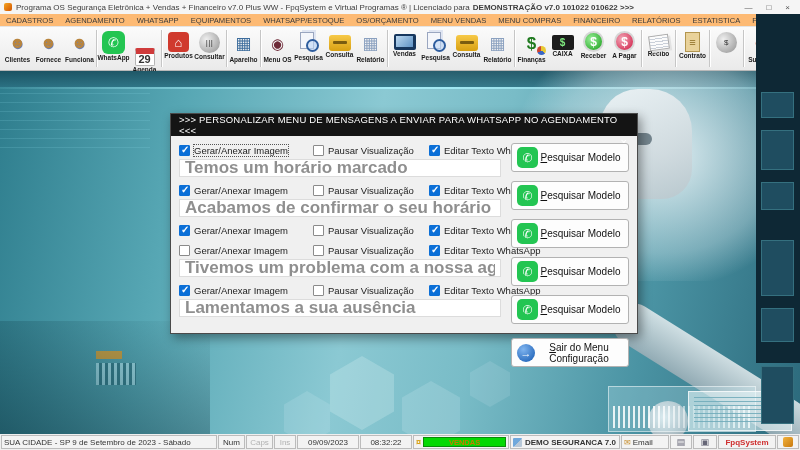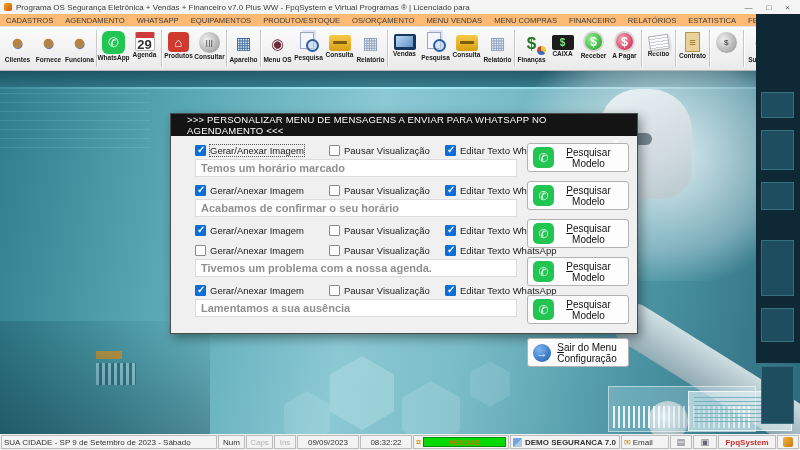--- a/index.html
+++ b/index.html
@@ -24,21 +24,21 @@
   
   .toolbar { position:absolute; left:0; top:27px; width:800px; height:44px;
     background:linear-gradient(#fbfbfb,#eaeaea); border-bottom:1px solid #b9b9b9;
     display:flex; align-items:stretch; padding:1px 2px; }
   .sep { width:1px; background:#c6c6c6; margin:2px 1px; box-shadow:1px 0 0 #fff; flex:none; }
   .tbtn { width:31px; flex:none; display:flex; flex-direction:column; align-items:center; justify-content:flex-start; padding-top:2px; }
   .tic { width:24px; height:26px; display:flex; align-items:center; justify-content:center; font-size:15px; line-height:1; position:relative; }
   .tlbl { font-size:6.5px; font-weight:bold; color:#1a1a1a; white-space:nowrap; line-height:1.2; }
   .i-people { color:#b9853e; text-shadow:0.5px 0.5px 0 #6d7fae; font-size:16px; }
   .i-wa  { background:#23c552; color:#fff; border-radius:6px; width:23px; height:23px; align-self:center; display:flex; align-items:center; justify-content:center; font-size:13px; margin-top:1px; }
-  .i-cal { background:#fff; border:1px solid #b5b5b5; border-top:6px solid #cf3b3b; border-radius:2px; width:20px; height:19px; font-size:13px; font-weight:bold; color:#333; display:flex; align-items:center; justify-content:center; margin-top:2px; }
+  .i-cal { background:#fff; border:1px solid #b5b5b5; border-top:6px solid #cf3b3b; border-radius:2px; width:20px; height:19px; font-size:11px; font-weight:bold; color:#333; display:flex; align-items:center; justify-content:center; margin-top:18px; }
   .i-house { background:#d03a2e; color:#fff; border-radius:4px; width:21px; height:20px; display:flex; align-items:center; justify-content:center; font-size:13px; margin-top:2px; }
   .i-coin  { background:radial-gradient(circle at 35% 35%, #efefef, #8f8f8f); border-radius:50%; width:21px; height:21px; color:#333; font-size:8px; letter-spacing:0.5px; display:flex; align-items:center; justify-content:center; margin-top:2px; }
   .i-dev { color:#3c6c9c; font-size:17px; }
   .i-target { color:#6e2a38; font-size:15px; }
   .i-search { position:relative; width:22px; height:24px; }
   .i-search::before { content:""; position:absolute; left:2px; top:2px; width:12px; height:15px; background:#f4f6fb; border:1px solid #9aa6c0; box-shadow:2px -2px 0 #dfe5f2; }
   .i-search::after { content:""; position:absolute; right:1px; bottom:2px; width:9px; height:9px; border:2px solid #2e5d9e; border-radius:50%; background:rgba(190,215,245,.6); }
   .i-drawer { width:22px; height:16px; background:linear-gradient(#f7c948,#d8a012); border-radius:3px; margin-top:5px; position:relative; }
   .i-drawer::after { content:""; position:absolute; left:4px; top:6px; width:14px; height:3px; background:#7a5c10; border-radius:1px; }
   .i-report { color:#8aa0bf; font-size:17px; }
@@ -83,34 +83,34 @@
     background:repeating-linear-gradient(rgba(110,170,185,.85) 0 1px, transparent 1px 4px); }
   .px-orange { position:absolute; left:96px; top:280px; width:26px; height:8px; background:#e0a030; opacity:.85; }
   .px-teal { position:absolute; left:96px; top:292px; width:40px; height:22px; background:repeating-linear-gradient(90deg, rgba(190,240,250,.7) 0 3px, rgba(30,90,105,.5) 3px 6px); }
   .dark-bl { position:absolute; left:0; top:250px; width:210px; height:113px; background:linear-gradient(200deg, transparent, rgba(10,50,62,.55)); }
   .right-strip { position:absolute; left:756px; top:14px; width:44px; height:349px; background:#0e2835; }
   .right-strip .panel { position:absolute; left:5px; width:33px; background:#1f4d60; border:1px solid #35707f; }
 
   
   .dialog { position:absolute; left:170px; top:113px; width:468px; height:221px; background:#f0f0f0;
     border:1px solid #4a4a4a; box-shadow:3px 4px 10px rgba(0,0,0,.4); }
-  .dlg-title { height:22px; background:#141414; color:#fff; display:flex; align-items:flex-end; padding:0 16px; font-size:9.5px; letter-spacing:.2px;flex-direction:column; }
+  .dlg-title { height:22px; background:#141414; color:#fff; display:flex; align-items:flex-end; padding:0 8px; font-size:9.5px; letter-spacing:.2px;flex-direction:column; }
   .dlg-close { margin-left:auto; font-size:11px; color:#fff; padding:0 2px; }
-  .dlg-body { display:flex; padding:7px 8px 0 24px; gap:10px; }
+  .dlg-body { display:flex; padding:7px 8px 0 8px; gap:10px; }
   .col-left { width:322px; flex:none; }
   .msgrow { margin-bottom:6px; }
   .cbrow { display:grid; grid-template-columns:134px 116px auto; align-items:center; height:14px; margin-bottom:2px; }
   .cbwrap { display:flex; align-items:center; gap:4px; white-space:nowrap; }
   .cb { width:11px; height:11px; border:1px solid #8a8a8a; background:#fff; flex:none; position:relative; border-radius:1px; }
   .cb.on { background:#0b6fd7; border-color:#0b6fd7; }
   .cb.on::after { content:"\2713"; position:absolute; left:1px; top:-2px; color:#fff; font-size:10px; font-weight:bold; }
   .cblbl { font-size:9.5px; color:#1c1c1c; }
   .cblbl.focus { outline:1px dotted #555; }
   .msg { width:100%; height:18px; border:1px solid #dcdcdc; background:#fff; font-family:"Liberation Sans",sans-serif;
-    font-size:11px; font-weight:bold; color:#8f8f8f; padding:0 5px; display:block; }
+    font-size:17px; font-weight:bold; color:#8f8f8f; padding:0 5px; display:block; }
   .col-right { flex:1; display:flex; flex-direction:column; }
   .wbtn { height:29px; background:#fdfdfd; border:1px solid #b2b2b2; border-radius:3px; display:flex; align-items:center; padding:0 5px; margin-bottom:9px; }
   .wa-ico { width:21px; height:21px; background:#23c552; border-radius:5px; color:#fff; font-size:12px; display:flex; align-items:center; justify-content:center; flex:none; }
   .wlbl { flex:1; text-align:center; font-size:10px; color:#111; display:block; }
   .wlbl::first-letter { text-decoration:underline; }
   .sair-btn { margin-top:5px; }
   .sair-ico { width:18px; height:18px; border-radius:50%; background:radial-gradient(circle at 35% 30%, #7fb4ef, #1257b0); color:#fff; font-size:11px; font-weight:bold; display:flex; align-items:center; justify-content:center; flex:none; }
 
   
   .statusbar { position:absolute; left:0; top:434px; width:800px; height:16px; background:#efefef;
@@ -128,33 +128,34 @@
   .last-ico { width:10px; height:10px; background:linear-gradient(135deg,#f2b23c,#c97a10); border-radius:2px; }
 </style>
 </head>
 <body>
 
 <div id="screen">
 
   <div class="titlebar">
     <span class="app-ico"></span>
     <span class="t-main">Programa OS Segurança Eletrônica + Vendas + Financeiro v7.0 Plus WW - FpqSystem e Virtual Programas ® | Licenciado para</span>
+    <span class="t-em">DEMONSTRAÇÃO v7.0 101022 010622 &gt;&gt;&gt;</span>
     <span class="wbtns">
       <span>—</span>
       <span>□</span>
       <span>×</span>
     </span>
   </div>
 
   <div class="menubar">
     <span class="mi">CADASTROS</span>
     <span class="mi">AGENDAMENTO</span>
     <span class="mi">WHATSAPP</span>
     <span class="mi">EQUIPAMENTOS</span>
-    <span class="mi">PRODUTO/ESTOQUE</span>
+    <span class="mi">WHATSAPP/ESTOQUE</span>
     <span class="mi">OS/ORÇAMENTO</span>
     <span class="mi">MENU VENDAS</span>
     <span class="mi">MENU COMPRAS</span>
     <span class="mi">FINANCEIRO</span>
     <span class="mi">RELATÓRIOS</span>
     <span class="mi">ESTATISTICA</span>
     <span class="mi">FERRAMENTAS</span>
 
   </div>
 

